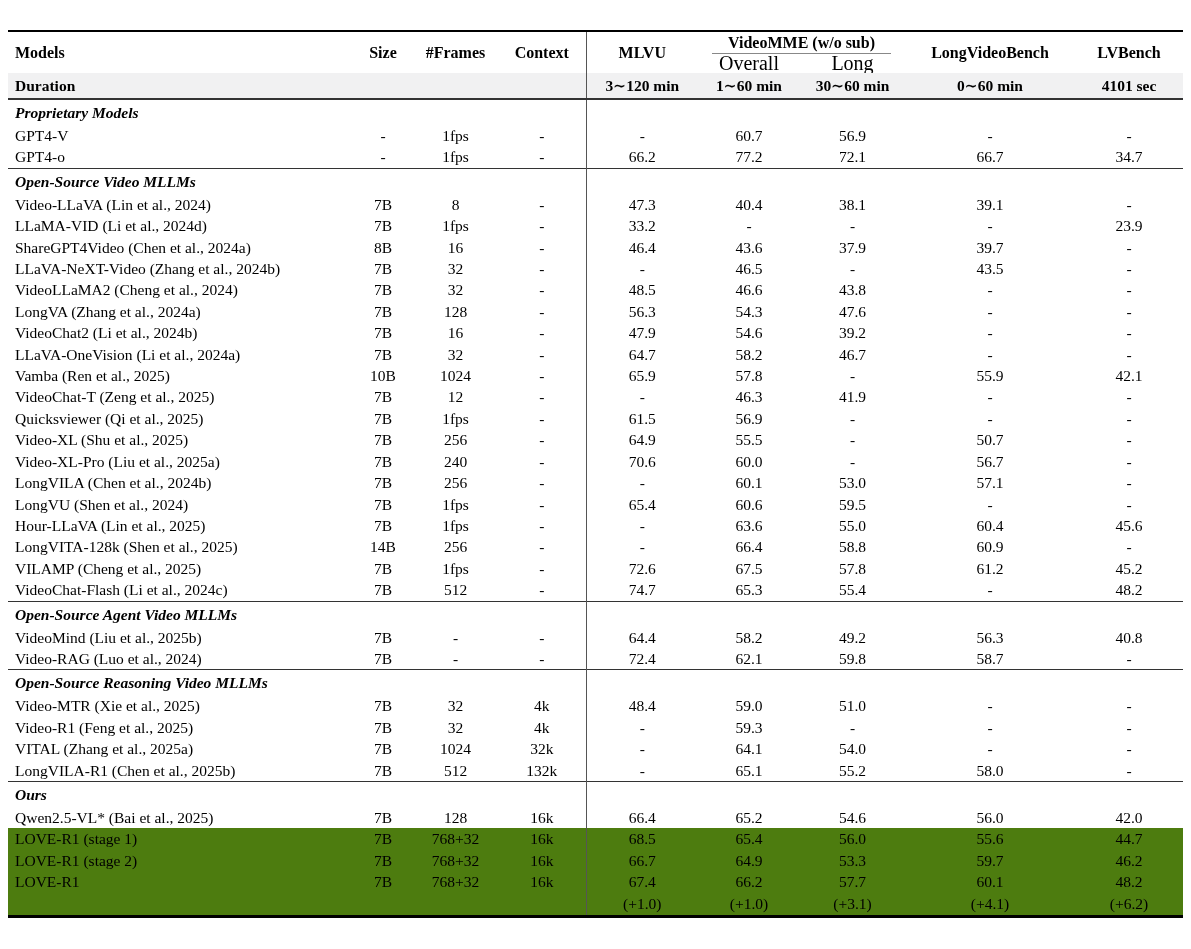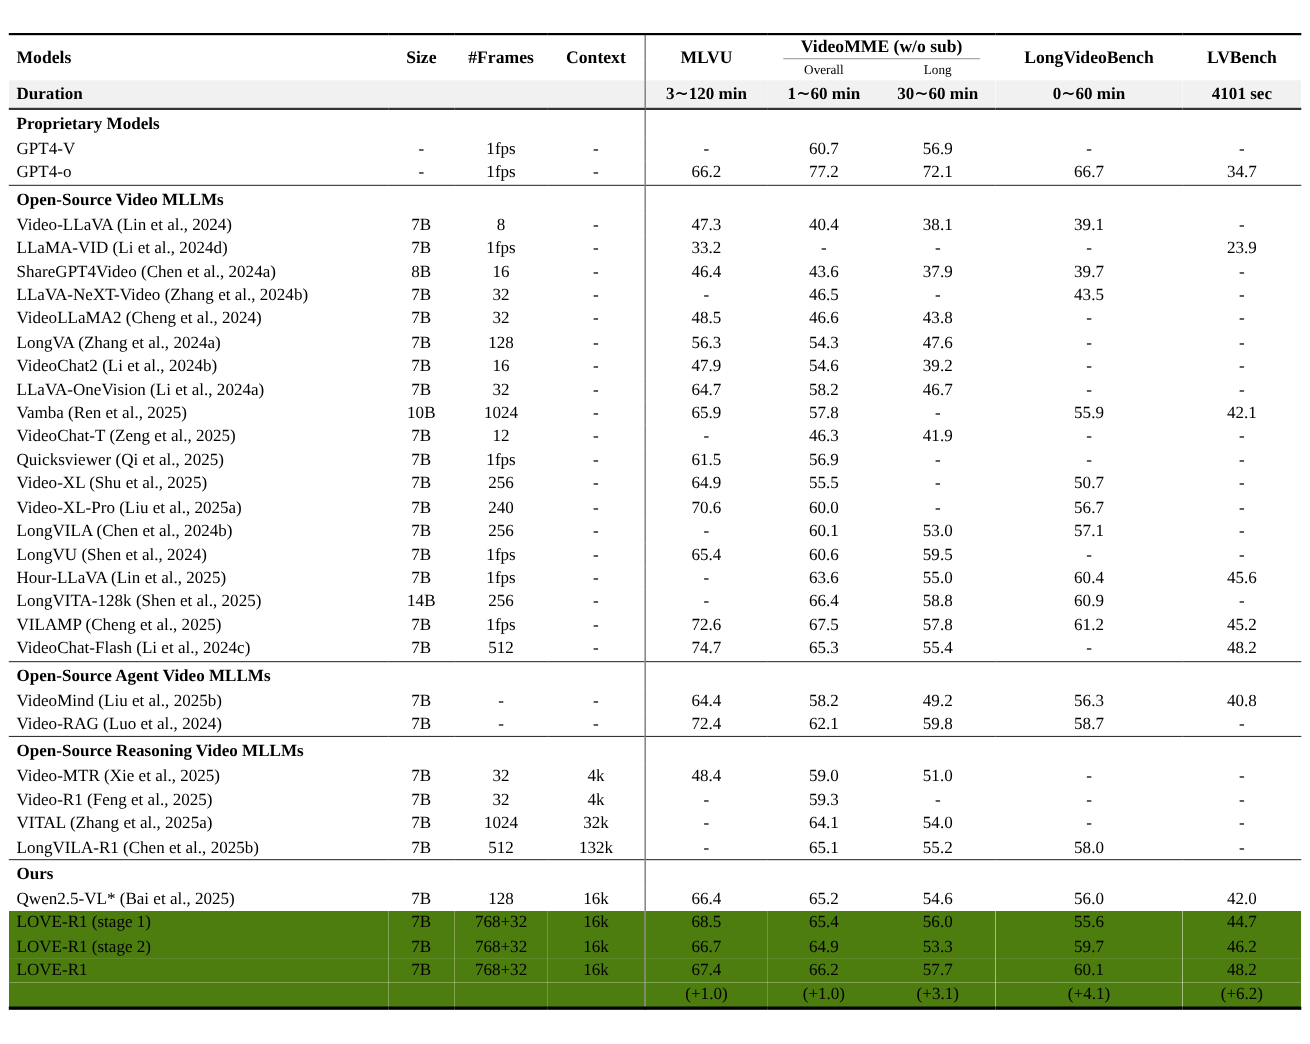--- a/index.html
+++ b/index.html
@@ -57,35 +57,36 @@
     padding: 0 14px;
   }
   .group-inner {
     display: block;
     border-bottom: 1.5px solid #888888;
     font-weight: bold;
     text-align: center;
     line-height: 21px;
   }
   tr.hdr2 td {
-    font-size: 12px;
+    font-size: 20px;
     line-height: 19px;
     text-align: center;
   }
   
   tr.duration td {
     background: #f1f1f2;
     line-height: 25px;
     border-bottom: 2.5px solid #333333;
     font-weight: bold;
   }
   
   tr.section-row td {
     border-top: 1.6px solid #333333;
     font-weight: bold;
+    font-style: italic;
     line-height: 25px;
   }
   
   tr.hl td {
     background: #4d7c0f;
   }
   tr.gains td {
     line-height: 22px;
   }
   .spacer-cell { }

